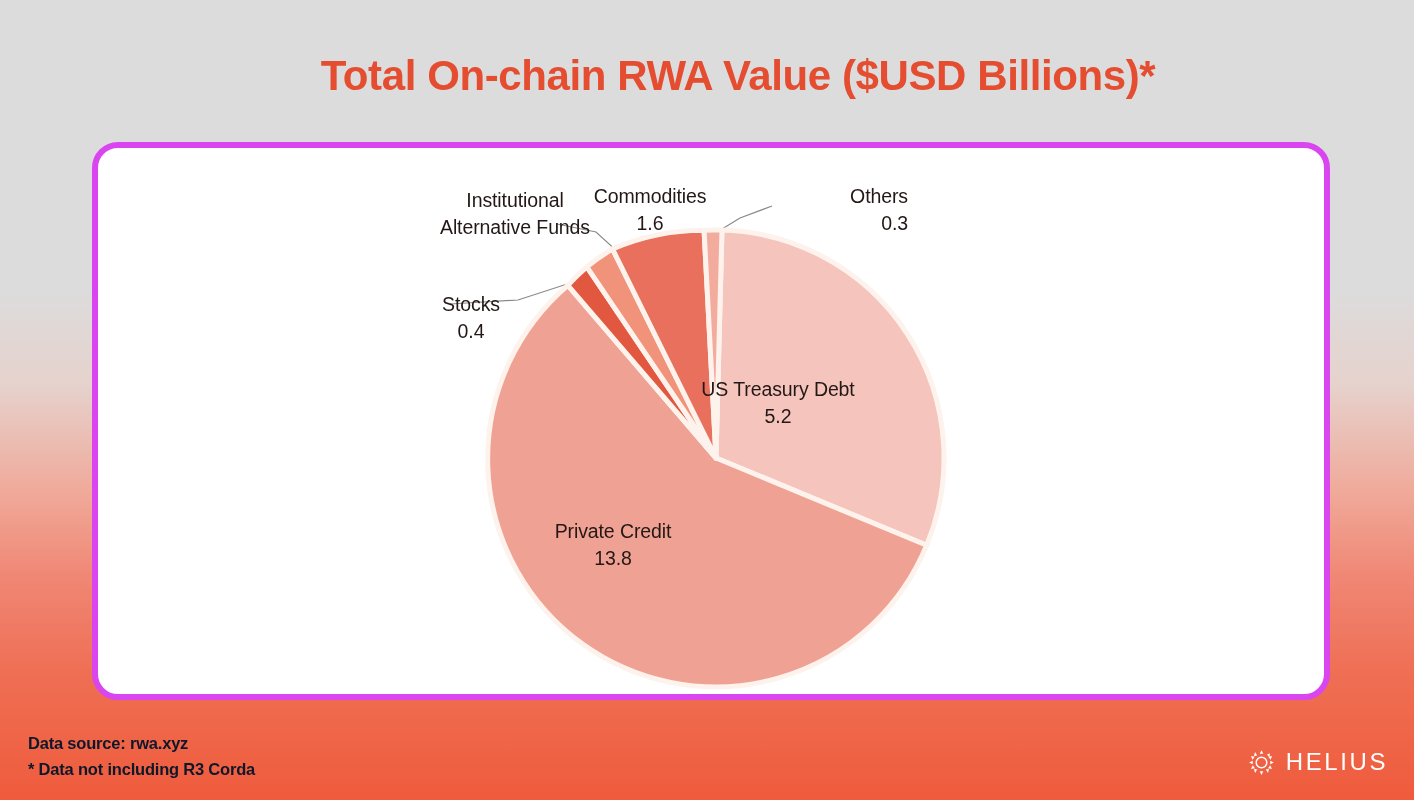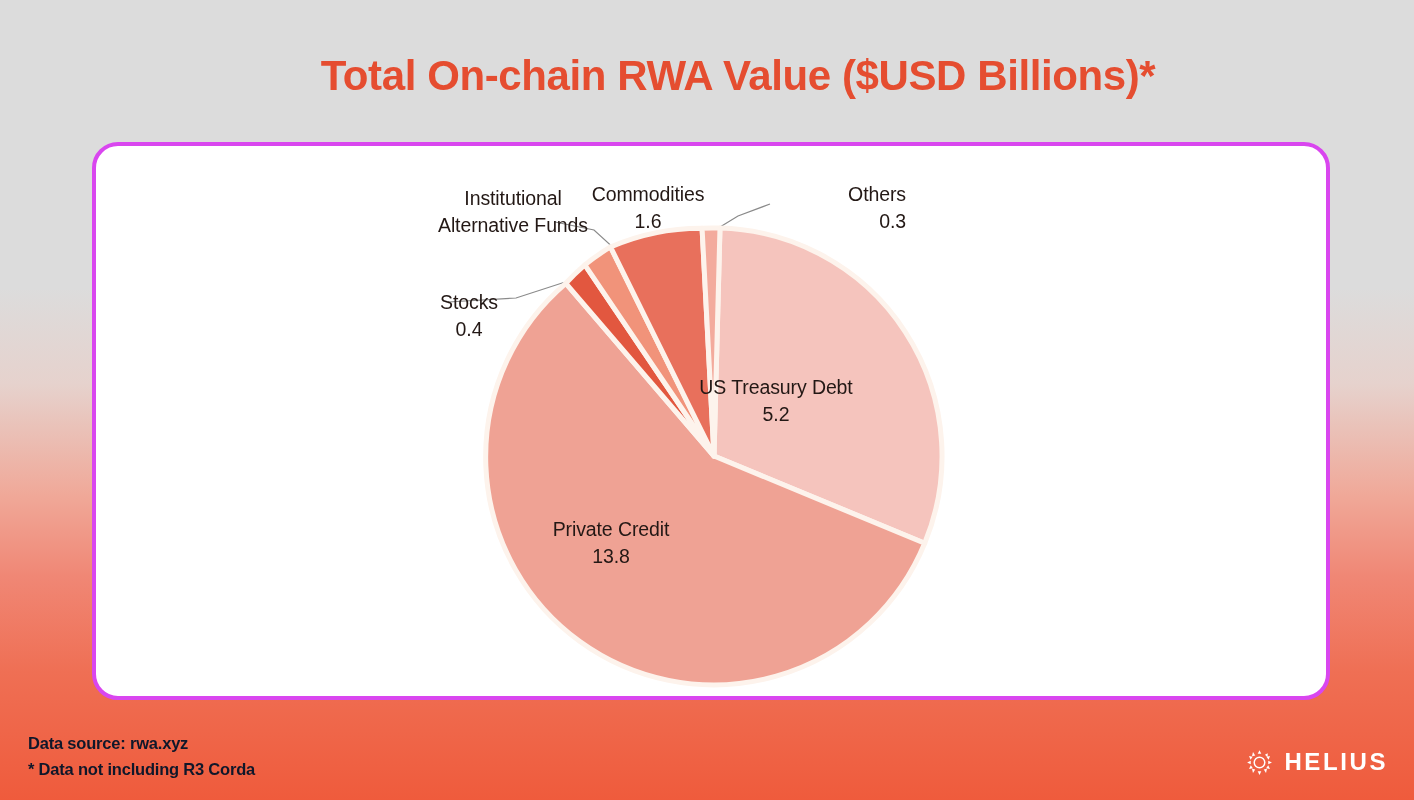--- a/index.html
+++ b/index.html
@@ -27,21 +27,21 @@
     white-space: nowrap;
     margin-left: 31px;
   }
 
   
   #chart-card {
     position: absolute;
     left: 92px; top: 142px;
     width: 1238px; height: 558px;
     background: #ffffff;
-    border: 4px solid #d946ef;
+    border: 6px solid #d946ef;
     border-radius: 26px;
     overflow: hidden;
   }
 
   #pie-figure {
     position: absolute;
     left: 0; top: 0;
     width: 1238px; height: 558px;
   }
 
@@ -78,21 +78,21 @@
   #brand-logo {
     position: absolute;
     right: 26px; bottom: 24px;
     display: flex;
     align-items: center;
     gap: 11px;
   }
   #brand-logo .brand-name {
     color: #ffffff;
     font-size: 24px;
-    font-weight: bold;
+    font-weight: normal;
     letter-spacing: 2.6px;
   }
 </style>
 </head>
 <body>
 
 <div id="chart-title">Total On-chain RWA Value ($USD Billions)*</div>
 
 <div id="chart-card">
 

